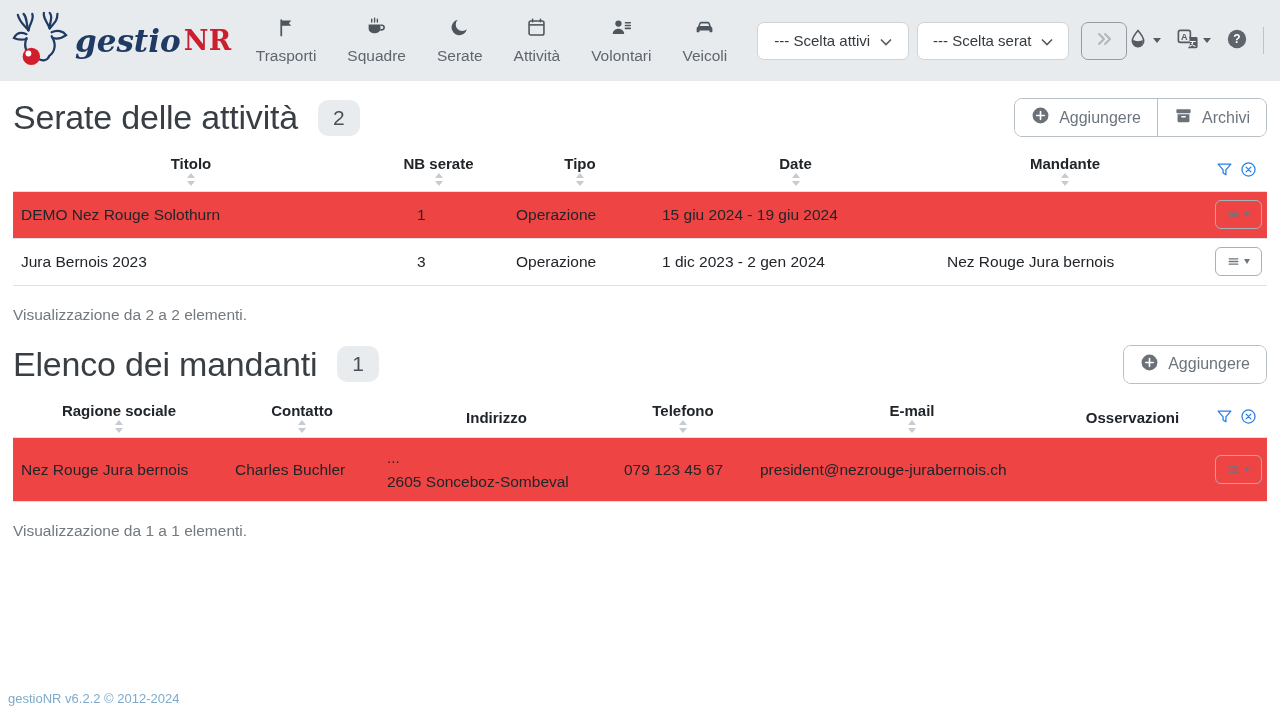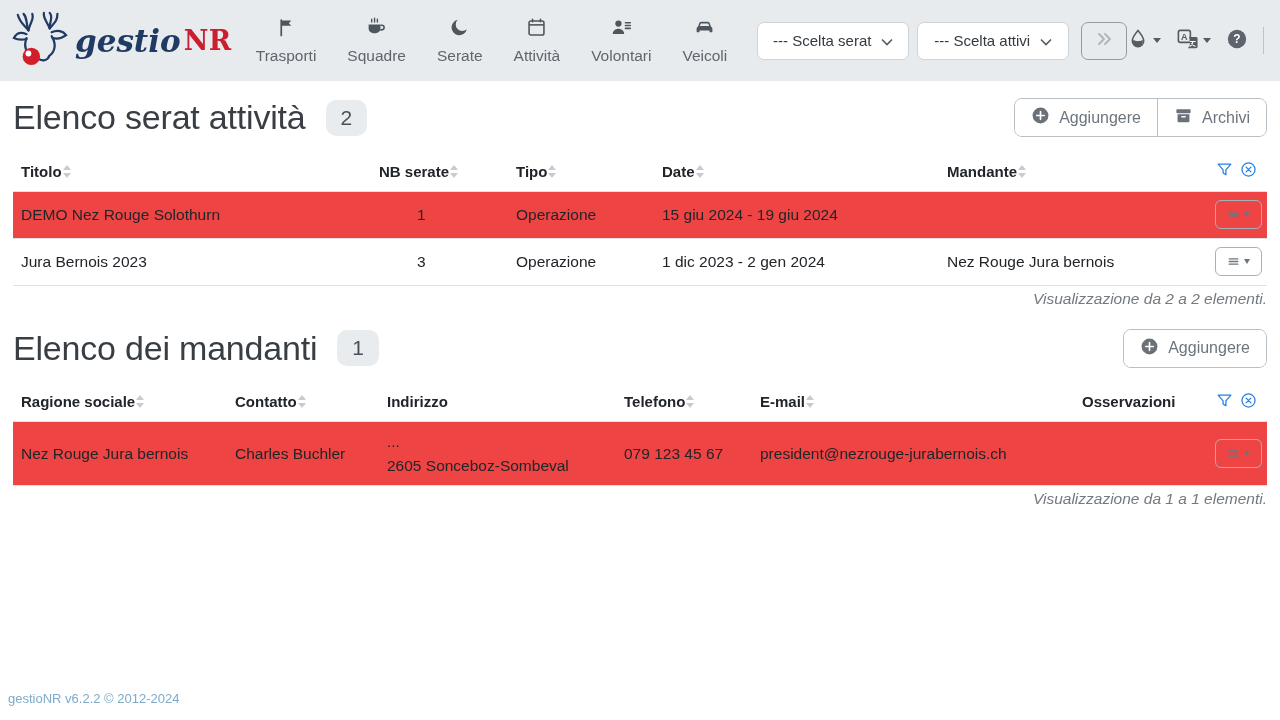--- a/index.html
+++ b/index.html
@@ -39,32 +39,32 @@
   .btn-group { display:flex; border:1px solid #b7bec4; border-radius:8px; overflow:hidden; background:#fff; }
   .btn { display:flex; align-items:center; gap:9px; padding:0 16px; height:37px; font-size:16px; color:#6c757d; background:#fff; border:none; cursor:pointer;text-align:center; }
   .btn + .btn { border-left:1px solid #b7bec4; }
   .btn svg { width:19px; height:19px; }
   
   table { width:100%; border-collapse:collapse; table-layout:fixed; margin-top:15px; }
   th { text-align:left; font-size:15px; font-weight:700; color:#212529; height:39px; padding:0 10px 0 8px; border-bottom:1px solid #dee2e6; cursor:pointer; }
   td { font-size:15.5px; color:#212529; height:47px; padding:0 8px; border-bottom:1px solid #dee2e6; vertical-align:middle; }
   .clients-table td { height:64px; }
   tr.striped { background:#ef4444; }
-  .th-wrap { display:flex; align-items:center; justify-content:flex-start; }
+  .th-wrap { display:flex; align-items:center; justify-content:flex-start;flex-direction:column; }
   .sort-icon { flex:0 0 auto; width:10px; height:15px; }
   .th-icons { display:flex; justify-content:flex-end; align-items:center; gap:7px; padding-right:0; }
   .th-icons svg { width:17px; height:17px; }
   .col-actions { text-align:right; padding-right:5px; }
   .action-btn { display:inline-flex; align-items:center; justify-content:center; gap:4px; width:47px; height:29px;
     border:1px solid #a9b1b8; border-radius:6px; background:transparent; color:#6c757d; cursor:pointer; }
   .action-btn svg { width:13px; height:13px; }
   .action-btn .caret { border-top-color:#6c757d; border-left-width:3.5px; border-right-width:3.5px; }
   .nb-val { padding-left:38px; display:block; }
   .addr-line { line-height:1.5; }
-  .summary { text-align:right; color:#73797f; font-size:15.5px; margin-top:4px;font-style:italic; }
+  .summary { text-align:left; color:#73797f; font-size:15.5px; margin-top:20px; }
   
   .footer-link { position:absolute; left:8px; bottom:14px; font-size:13px; color:#7dabc9; text-decoration:none; cursor:pointer; }
 </style>
 </head>
 <body>
 
 <header class="navbar">
   <div class="logo">
     <span>
       <svg viewBox="0 0 64 60">
@@ -143,27 +143,27 @@
             <path d="M4.5 11l1.6-4.2A2.3 2.3 0 0 1 8.3 5.5h7.4a2.3 2.3 0 0 1 2.2 1.3L19.5 11c.9.3 1.5 1.1 1.5 2v3.5a1 1 0 0 1-1 1h-1.3a1 1 0 0 1-1-1v-1H6.3v1a1 1 0 0 1-1 1H4a1 1 0 0 1-1-1V13c0-.9.6-1.7 1.5-2z" fill="#4d565c"></path>
             <path d="M6.6 10.4l1.2-3.1h8.4l1.2 3.1z" fill="#e8ebee"></path>
           </svg>
       </span>
       <span>Veicoli</span>
     </div>
   </nav>
 
   <div class="filters">
     <button class="select-btn">
-      <span>--- Scelta serat</span>
+      <span>--- Scelta attivi</span>
       <span><svg viewBox="0 0 12 8" fill="none" stroke="#555b61" stroke-width="1.6">
             <path d="M1 1.5l5 5 5-5"></path>
           </svg></span>
     </button>
     <button class="select-btn">
-      <span>--- Scelta attivi</span>
+      <span>--- Scelta serat</span>
       <span><svg viewBox="0 0 12 8" fill="none" stroke="#555b61" stroke-width="1.6">
             <path d="M1 1.5l5 5 5-5"></path>
           </svg></span>
     </button>
     <button class="fwd-btn">
       <span><svg width="20" height="20" viewBox="0 0 20 20" fill="none" stroke="#aeb4b9" stroke-width="1.8" stroke-linecap="round" stroke-linejoin="round">
             <path d="M5 5l5 5-5 5"></path>
             <path d="M11 5l5 5-5 5"></path>
           </svg></span>
     </button>
@@ -203,21 +203,21 @@
       
       
       
     </button>
   </div>
 </header>
 
 <main>
 
   <div class="section-head">
-    <h1>Elenco serat attività</h1>
+    <h1>Serate delle attività</h1>
     <span class="count-badge">2</span>
     <div class="head-actions">
       <div class="btn-group">
         <button class="btn">
           <span>
             <svg viewBox="0 0 24 24">
                 <circle cx="12" cy="12" r="10" fill="#6a7178"></circle>
                 <path d="M12 7.2v9.6M7.2 12h9.6" stroke="#ffffff" stroke-width="2.1" stroke-linecap="round"></path>
               </svg>
           </span>

